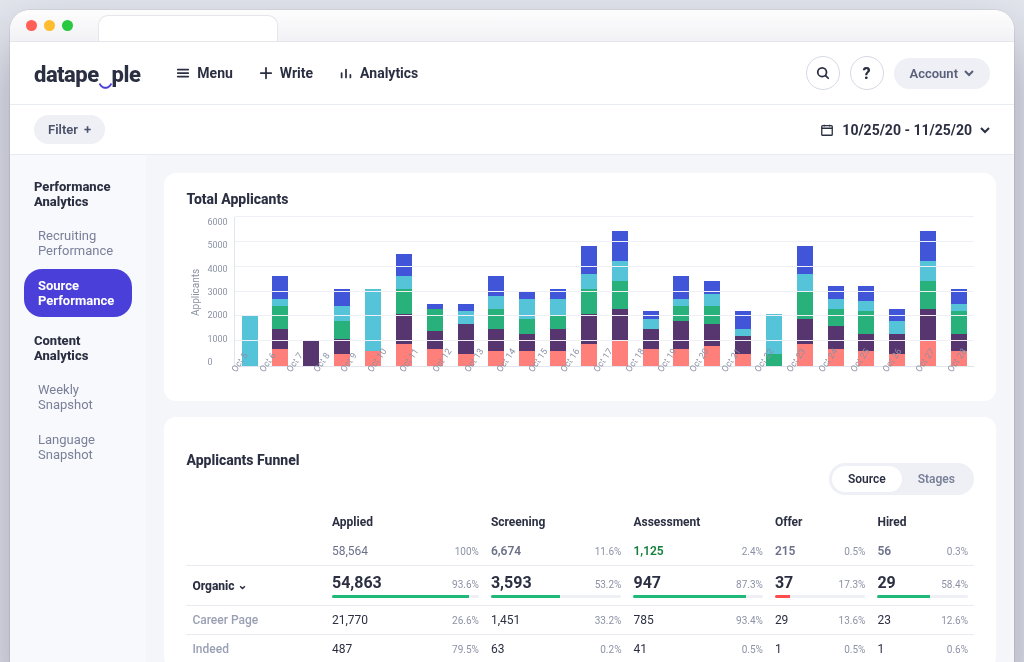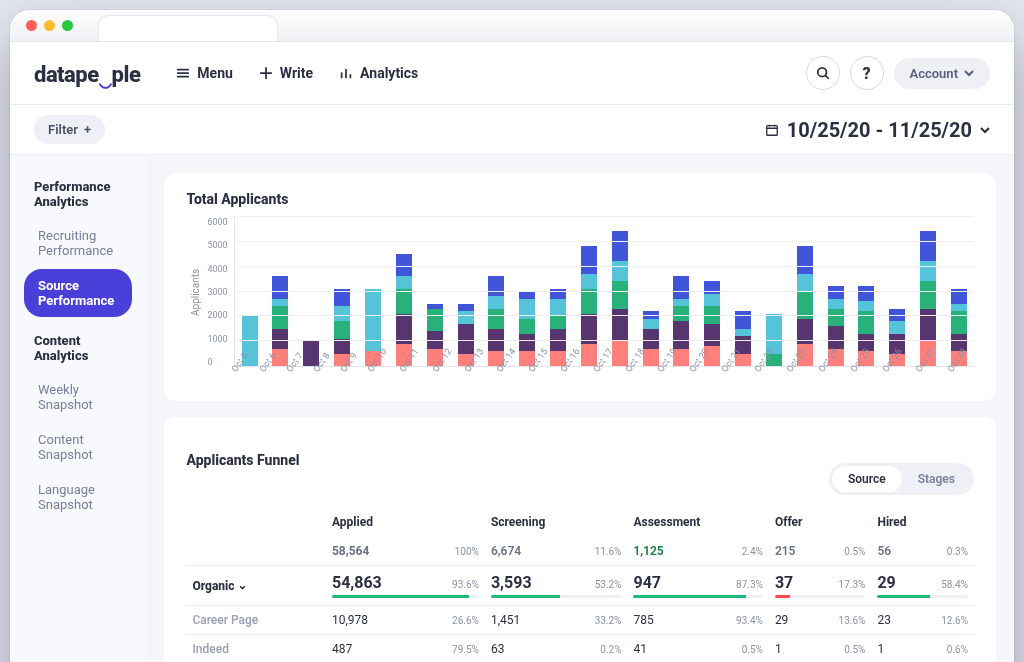--- a/index.html
+++ b/index.html
@@ -33,21 +33,21 @@
   .logo .smile{display:inline-block;color:var(--indigo);font-weight:900;transform:translateY(1px);}
   .topnav{display:flex;gap:26px;margin-left:36px;}
   .topnav .item{display:flex;align-items:center;gap:7px;color:var(--text);font-weight:700;font-size:14px;cursor:pointer;}
   .topnav .item svg{width:14px;height:14px;}
   .spacer{flex:1;}
   .circle-btn{width:34px;height:34px;border-radius:50%;border:1.5px solid #d6d9e4;display:flex;align-items:center;justify-content:center;margin-left:10px;cursor:pointer;color:var(--text);}
   .account-btn{margin-left:10px;padding:8px 16px;border-radius:18px;background:#eef0f6;color:#5a6079;font-size:13px;font-weight:600;display:flex;align-items:center;gap:6px;cursor:pointer;}
   
   .filterbar{display:flex;align-items:center;padding:10px 24px;border-bottom:1px solid var(--divider);}
   .chip{padding:7px 14px;border-radius:16px;background:#eef0f6;color:#4b5168;font-size:13px;font-weight:600;display:flex;align-items:center;gap:6px;cursor:pointer;}
-  .daterange{margin-left:auto;display:flex;align-items:center;gap:8px;font-weight:700;font-size:20px;color:var(--text);cursor:pointer;}
+  .daterange{margin-left:auto;display:flex;align-items:center;gap:8px;font-weight:700;font-size:14px;color:var(--text);cursor:pointer;}
   
   .body{display:flex;background:var(--page);}
   .sidebar{width:232px;background:var(--sidebar);padding:18px 14px;min-height:520px;}
   .side-head{font-size:13px;font-weight:800;color:var(--text);margin:6px 10px 10px;}
   .side-item{padding:9px 14px;font-size:13px;color:#7a8099;border-radius:18px;cursor:pointer;margin-bottom:2px;}
   .side-item.active{background:var(--indigo);color:#fff;font-weight:700;}
   .main{flex:1;padding:18px;display:flex;flex-direction:column;gap:16px;}
   .card{background:var(--panel);border-radius:12px;padding:18px 22px;}
   .card h3{margin:0 0 10px 0;font-size:14px;font-weight:800;color:var(--text);}
   
@@ -156,21 +156,20 @@
 
       <div class="sidebar">
         <div class="side-head">Performance Analytics</div>
         <div id="side-g1">
             <div class="side-item">Recruiting Performance</div>
             <div class="side-item active">Source Performance</div>
           </div>
         <div class="side-head" style="margin-top:16px">Content Analytics</div>
         <div id="side-g2">
             <div class="side-item">Weekly Snapshot</div>
-            <div class="side-item">Content Snapshot</div>
             <div class="side-item">Language Snapshot</div>
           </div>
         <div style="height:14px"></div>
       </div>
 
       <div class="main">
 
         <div class="card">
           <h3>Total Applicants</h3>
           <div class="chart-wrap">
@@ -435,21 +434,21 @@
                   <th>Assessment</th>
                   <th>Offer</th>
                   <th>Hired</th>
                 </tr>
               </thead>
             <tbody id="fun-body">
                 <tr>
                   <td>&nbsp;</td>
                   <td>
                     <div class="pair">
-                      <span style="color:#6b7189;font-weight:700">58,564</span>
+                      <span style="color:#6b7189;font-weight:400">58,564</span>
                       <span class="pct">100%</span>
                     </div>
                   </td>
                   <td>
                     <div class="pair">
                       <span style="color:#6b7189;font-weight:600">6,674</span>
                       <span class="pct">11.6%</span>
                     </div>
                   </td>
                   <td>
@@ -527,21 +526,21 @@
                         <i style="width:58%;background:#1fb979"></i>
                       </div>
                     </div>
                   </td>
                 </tr>
                 <tr class="data">
                   <td class="rowlabel dim">Career Page</td>
                   <td>
                     <div class="cell">
                       <div class="pair">
-                        <span>10,978</span>
+                        <span>21,770</span>
                         <span class="pct">26.6%</span>
                       </div>
                     </div>
                   </td>
                   <td>
                     <div class="cell">
                       <div class="pair">
                         <span>1,451</span>
                         <span class="pct">33.2%</span>
                       </div>

